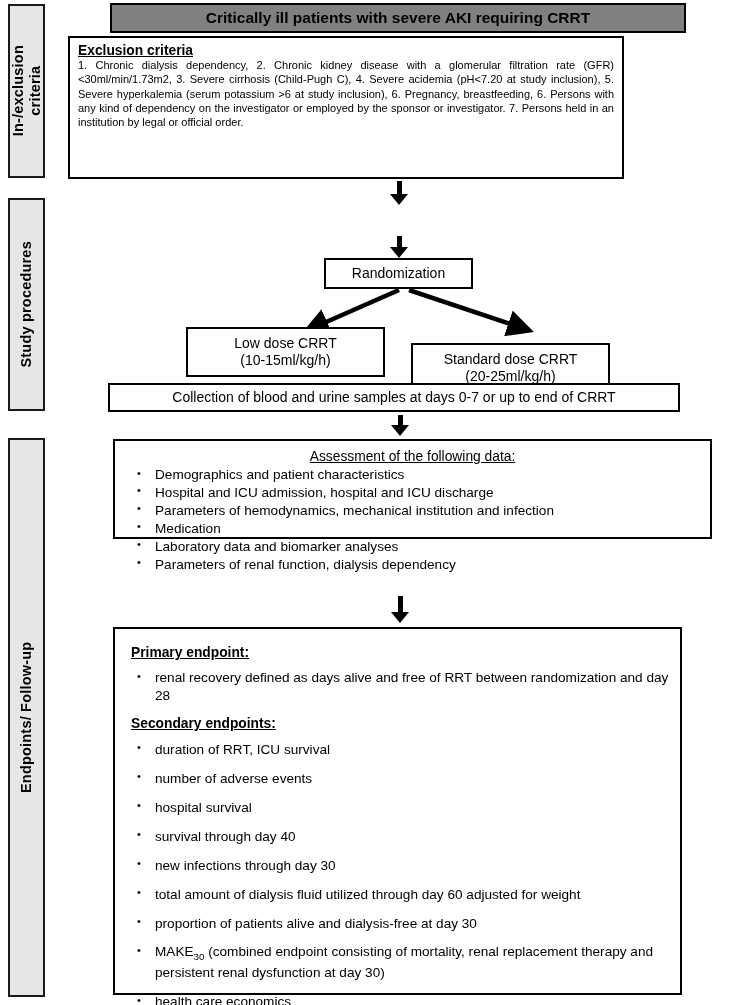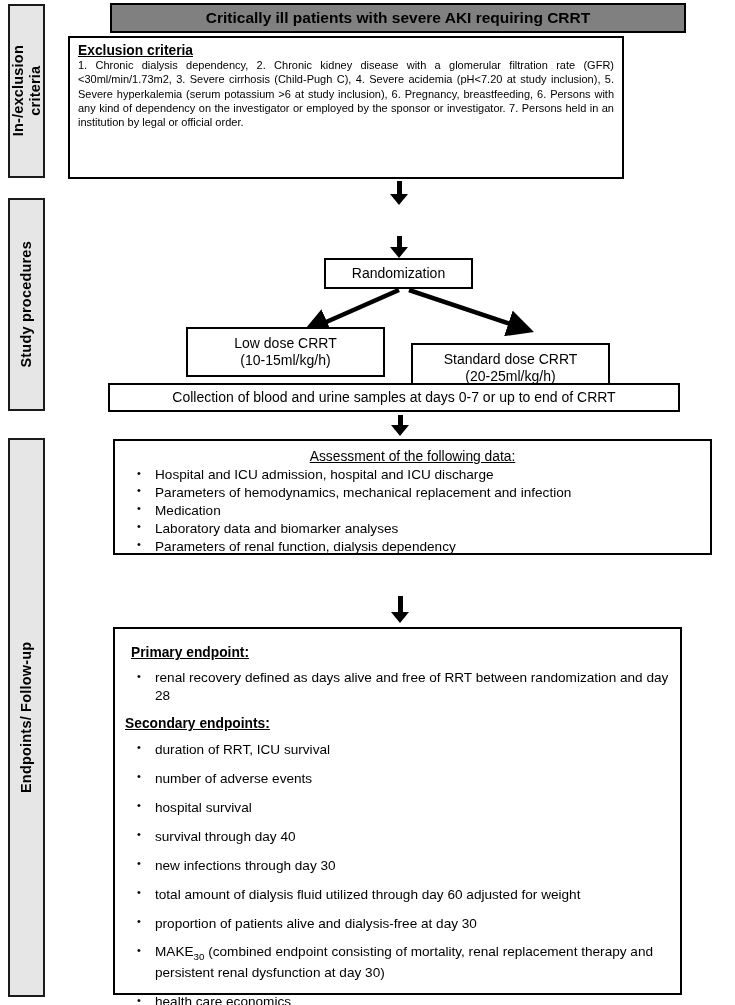--- a/index.html
+++ b/index.html
@@ -186,42 +186,43 @@
 
   <div class="abs box box-center" style="left:108px; top:383px; width:572px; height:29px;">
     <span>Collection of blood and urine samples at days 0-7 or up to end of CRRT</span>
   </div>
 
   <div class="abs vArrow" style="left:391px; top:415px;">
     <div class="arrow-shaft" style="height:10px;"></div>
     <div class="arrow-head"></div>
   </div>
 
-  <div class="abs box" style="left:113px; top:439px; width:599px; height:116px; padding:8px 6px;">
+  <div class="abs box" style="left:113px; top:439px; width:599px; height:100px; padding:8px 6px;">
     <div class="center-head">Assessment of the following data:</div>
     <ul class="bul tight">
+        <li>Demographics and patient characteristics</li>
         <li>Hospital and ICU admission, hospital and ICU discharge</li>
-        <li>Parameters of hemodynamics, mechanical replacement and infection</li>
+        <li>Parameters of hemodynamics, mechanical institution and infection</li>
         <li>Medication</li>
         <li>Laboratory data and biomarker analyses</li>
         <li>Parameters of renal function, dialysis dependency</li>
       </ul>
   </div>
 
   <div class="abs vArrow" style="left:391px; top:596px;">
     <div class="arrow-shaft" style="height:16px;"></div>
     <div class="arrow-head"></div>
   </div>
 
   <div class="abs box" style="left:113px; top:627px; width:569px; height:368px; padding:16px 6px 6px 6px;">
     <div class="u-head" style="margin-bottom:9px; margin-left:10px;">Primary endpoint:</div>
     <ul class="bul loose">
         <li>renal recovery defined as days alive and free of RRT between randomization and day 28</li>
       </ul>
-    <div class="u-head" style="margin-bottom:10px; margin-left:4px;">Secondary endpoints:</div>
+    <div class="u-head" style="margin-bottom:10px; margin-left:10px;">Secondary endpoints:</div>
     <ul class="bul loose">
         <li>duration of RRT, ICU survival</li>
         <li>number of adverse events</li>
         <li>hospital survival</li>
         <li>survival through day 40</li>
         <li>new infections through day 30</li>
         <li>total amount of dialysis fluid utilized through day 60 adjusted for weight</li>
         <li>proportion of patients alive and dialysis-free at day 30</li>
         <li>MAKE<sub>30</sub> (combined endpoint consisting of mortality, renal replacement therapy and persistent renal dysfunction at day 30)</li>
         <li>health care economics</li>

